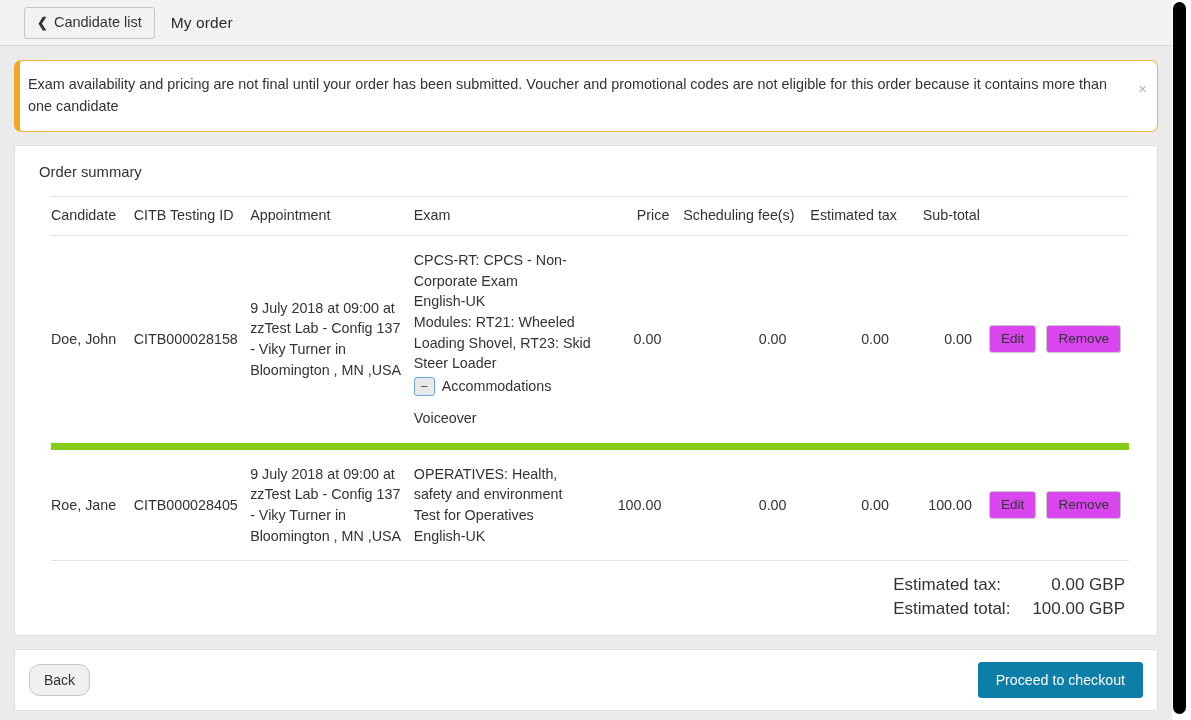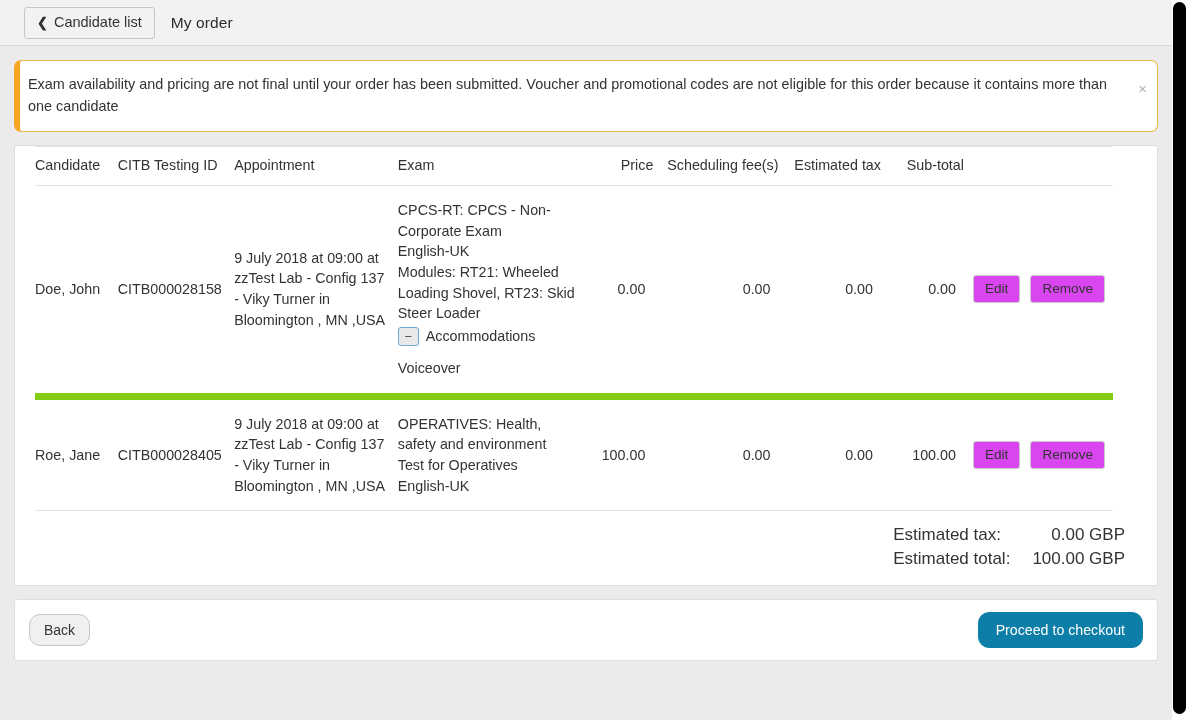--- a/index.html
+++ b/index.html
@@ -99,21 +99,21 @@
     padding: 0 0 14px 0;
   }
   .card-header {
     padding: 18px 24px 16px 24px;
     font-size: 14.8px;
     color: #333333;
   }
 
   table.order {
     width: calc(100% - 64px);
-    margin: 0 20px;
+    margin: 0 36px;
     border-collapse: collapse;
     font-size: 14.3px;
     color: #333333;
   }
   table.order thead th {
     text-align: left;
     font-weight: normal;
     color: #333333;
     font-size: 14.3px;
     padding: 10px 8px 12px 0;
@@ -216,21 +216,21 @@
     border: 1px solid #c6c6c6;
     border-radius: 11px;
     font-size: 14px;
     color: #333333;
     cursor: pointer;
   }
   .btn-checkout {
     padding: 9px 17px;
     background: #0d7ea8;
     border: 1px solid #0d7ea8;
-    border-radius: 11px;
+    border-radius: 3px;
     font-size: 14.2px;
     color: #ffffff;
     cursor: pointer;
   }
 
   
   .scrollbar {
     position: absolute;
     right: 0; top: 0;
     width: 19px;
@@ -269,20 +269,21 @@
 
     <div class="alert-wrap">
       <div class="alert">
         <span>Exam availability and pricing are not final until your order has been submitted. Voucher and promotional codes are not eligible for this order because it contains more than one candidate</span>
         <span class="alert-close">×</span>
       </div>
     </div>
 
     <div class="card-wrap">
       <div class="card">
+        <div class="card-header">Order summary</div>
 
         <table class="order">
           <colgroup>
             <col class="col-candidate">
               <col class="col-id">
               <col class="col-appt">
               <col class="col-exam">
             <col class="col-price">
               <col class="col-fee">
               <col class="col-tax">

